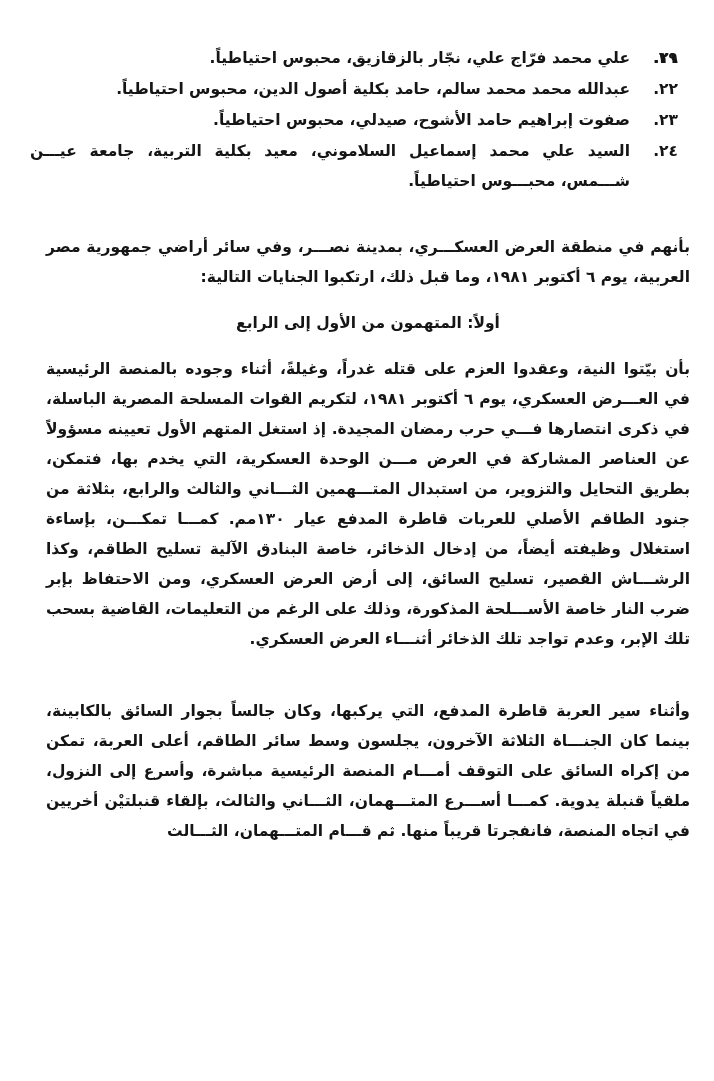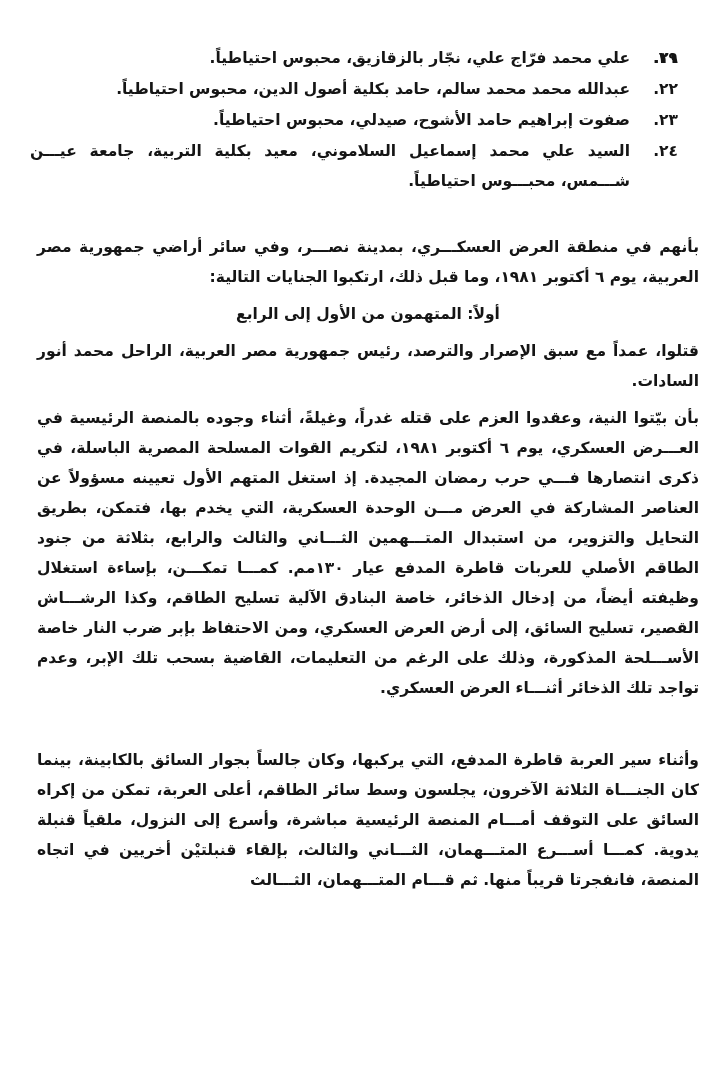--- a/index.html
+++ b/index.html
@@ -32,21 +32,21 @@
     text-align: justify;
     margin-bottom: 1px;
   }
   .defendant-item .num {
     position: absolute;
     right: 28px;
     top: 0;
     white-space: nowrap;
   }
   .para {
-    margin: 7px;
+    margin: 16px;
     text-align: justify;
   }
   .intro-para   { margin-top: 36px; }
   .section-heading { margin: 0; text-align: center; }
   .gap-para     { margin-top: 42px; }
 </style>
 </head>
 <body>
 
 <div class="page" dir="rtl">
@@ -73,20 +73,19 @@
     <li class="defendant-item">
       <span class="num">٢٤.</span>
       <span class="txt">السيد علي محمد إسماعيل السلاموني، معيد بكلية التربية، جامعة عيـــن شـــمس، محبـــوس احتياطياً.</span>
     </li>
   </ol>
 
   <p class="para intro-para">بأنهم في منطقة العرض العسكـــري، بمدينة نصـــر، وفي سائر أراضي جمهورية مصر العربية، يوم ٦ أكتوبر ١٩٨١، وما قبل ذلك، ارتكبوا الجنايات التالية:</p>
 
   <p class="section-heading">أولاً: المتهمون من الأول إلى الرابع</p>
 
-  <p class="para">قتلوا، عمداً مع سبق الإصرار والترصد، رئيس جمهورية مصر العربية، الراحل محمد أنور السادات.</p>
 
   <p class="para">بأن بيّتوا النية، وعقدوا العزم على قتله غدراً، وغيلةً، أثناء وجوده بالمنصة الرئيسية في العـــرض العسكري، يوم ٦ أكتوبر ١٩٨١، لتكريم القوات المسلحة المصرية الباسلة، في ذكرى انتصارها فـــي حرب رمضان المجيدة. إذ استغل المتهم الأول تعيينه مسؤولاً عن العناصر المشاركة في العرض مـــن الوحدة العسكرية، التي يخدم بها، فتمكن، بطريق التحايل والتزوير، من استبدال المتـــهمين الثـــاني والثالث والرابع، بثلاثة من جنود الطاقم الأصلي للعربات قاطرة المدفع عيار ١٣٠مم. كمـــا تمكـــن، بإساءة استغلال وظيفته أيضاً، من إدخال الذخائر، خاصة البنادق الآلية تسليح الطاقم، وكذا الرشـــاش القصير، تسليح السائق، إلى أرض العرض العسكري، ومن الاحتفاظ بإبر ضرب النار خاصة الأســـلحة المذكورة، وذلك على الرغم من التعليمات، القاضية بسحب تلك الإبر، وعدم تواجد تلك الذخائر أثنـــاء العرض العسكري.</p>
 
 
   <p class="para gap-para">وأثناء سير العربة قاطرة المدفع، التي يركبها، وكان جالساً بجوار السائق بالكابينة، بينما كان الجنـــاة الثلاثة الآخرون، يجلسون وسط سائر الطاقم، أعلى العربة، تمكن من إكراه السائق على التوقف أمـــام المنصة الرئيسية مباشرة، وأسرع إلى النزول، ملقياً قنبلة يدوية. كمـــا أســـرع المتـــهمان، الثـــاني والثالث، بإلقاء قنبلتيْن أخريين في اتجاه المنصة، فانفجرتا قريباً منها. ثم قـــام المتـــهمان، الثـــالث</p>
 
 </div>
 
 </body></html>

